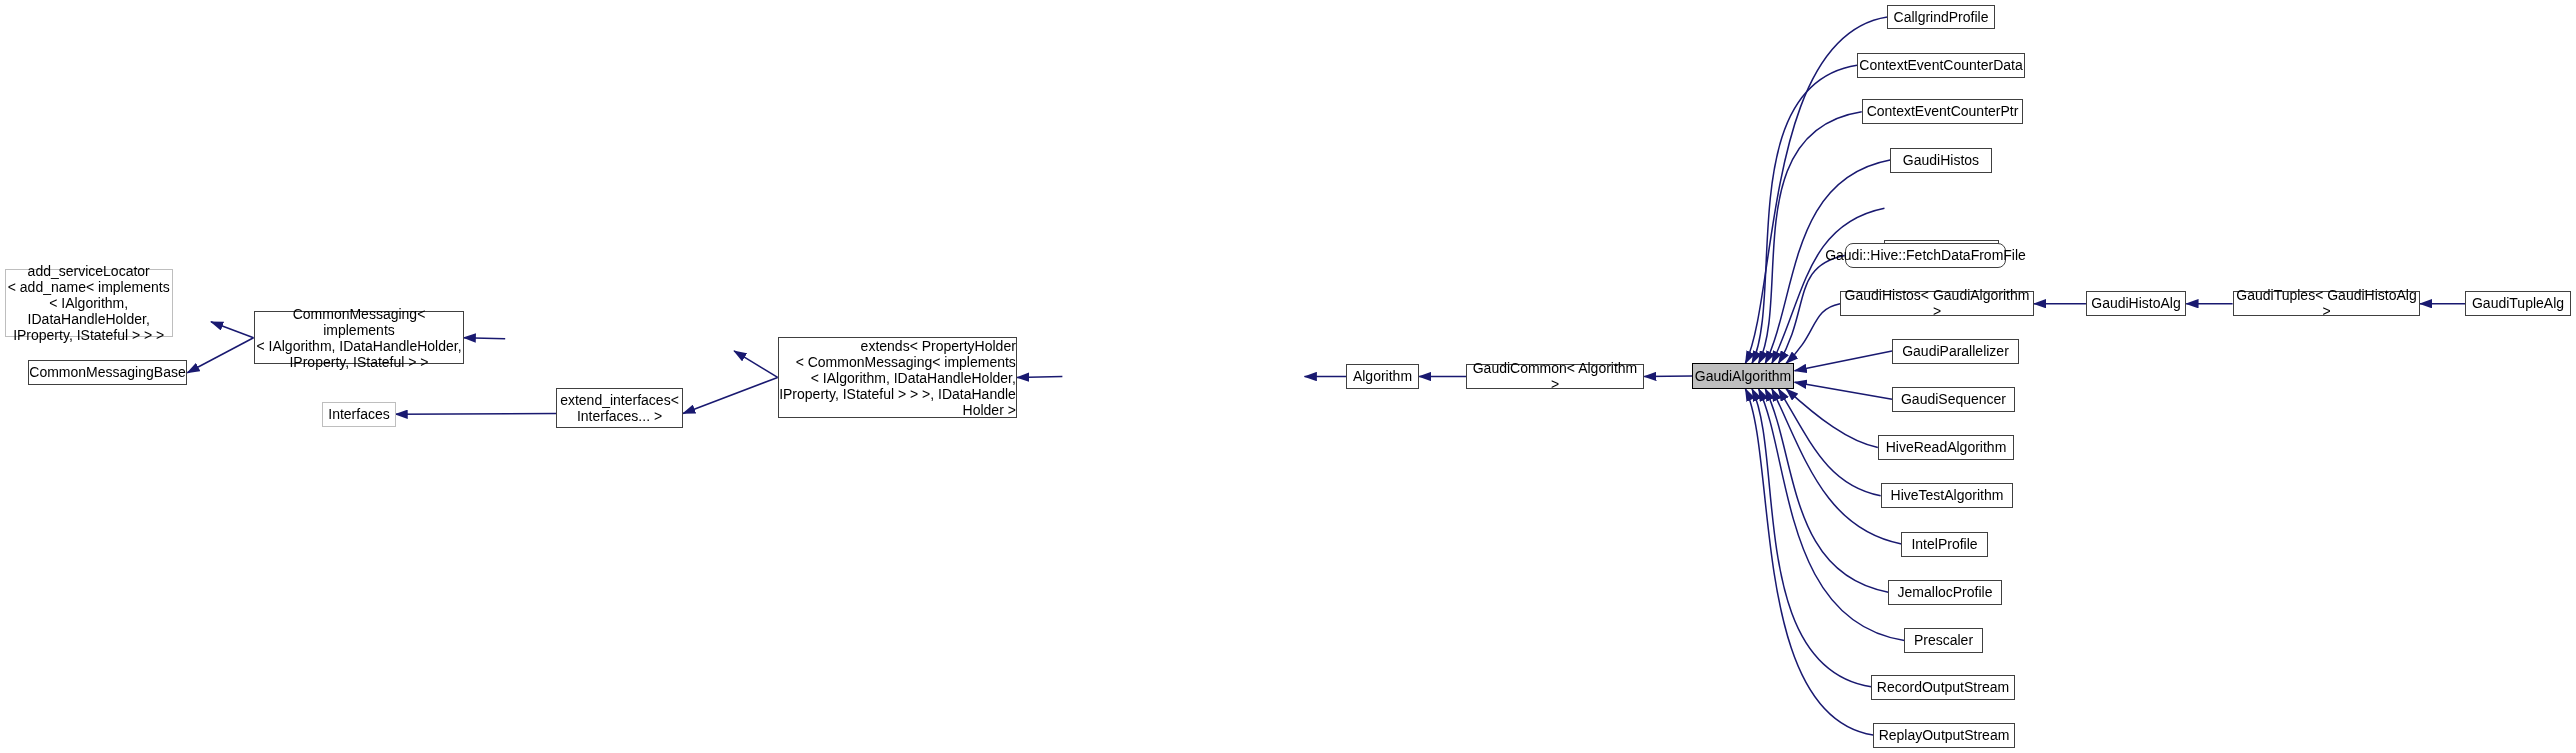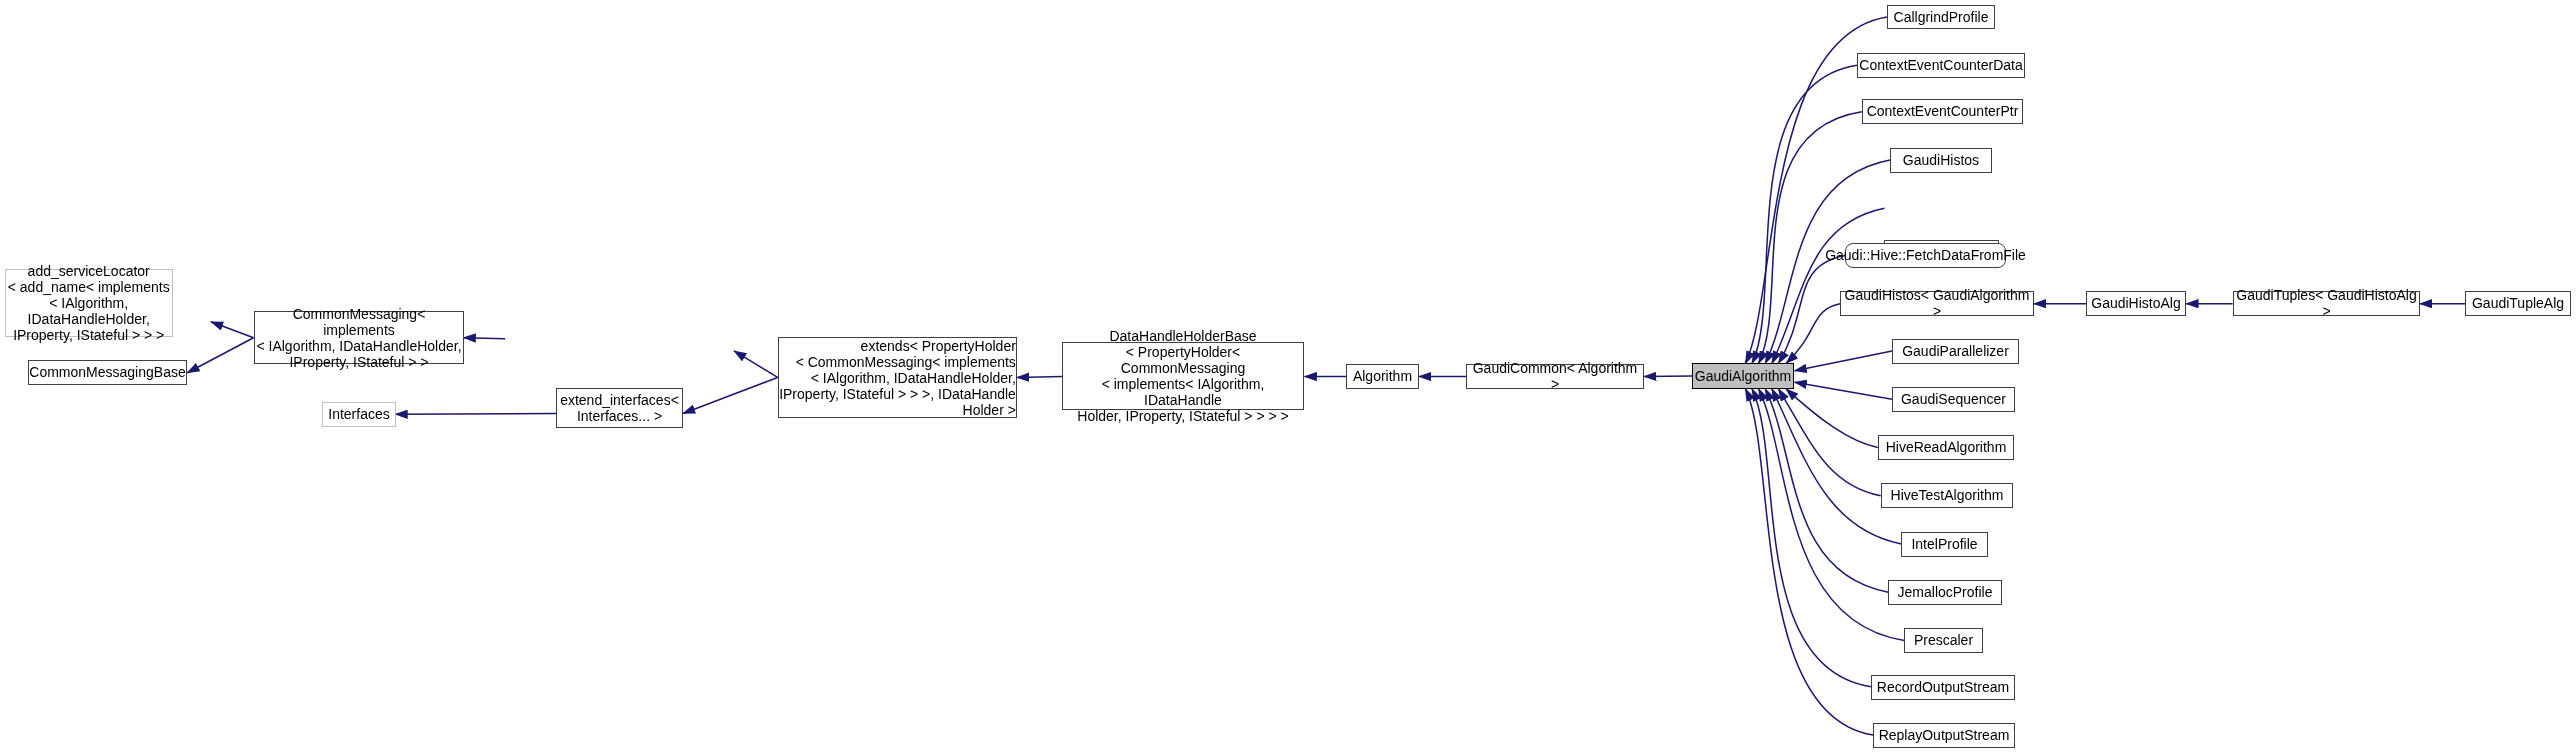--- a/index.html
+++ b/index.html
@@ -97,24 +97,20 @@
 &lt; IAlgorithm, IDataHandleHolder,
 IProperty, IStateful &gt; &gt;</div>
     <div class="node muted" style="left: 322px; top: 402px; width: 74px; height: 24.6px;">Interfaces</div>
     <div class="node normal" style="left: 556px; top: 388px; width: 127px; height: 40px;">extend_interfaces&lt;
 Interfaces... &gt;</div>
     <div class="node normal" style="left: 778px; top: 337px; width: 239px; height: 81px; text-align: right;">extends&lt; PropertyHolder
 &lt; CommonMessaging&lt; implements
 &lt; IAlgorithm, IDataHandleHolder,
 IProperty, IStateful &gt; &gt; &gt;, IDataHandle
 Holder &gt;</div>
-    <div class="node normal" style="left: 1062px; top: 342px; width: 242px; height: 68px;">DataHandleHolderBase
-&lt; PropertyHolder&lt; CommonMessaging
-&lt; implements&lt; IAlgorithm, IDataHandle
-Holder, IProperty, IStateful &gt; &gt; &gt; &gt;</div>
     <div class="node normal" style="left: 1346px; top: 364px; width: 73px; height: 24.6px;">Algorithm</div>
     <div class="node normal" style="left: 1466px; top: 364px; width: 178px; height: 24.6px;">GaudiCommon&lt; Algorithm &gt;</div>
     <div class="node focus" style="left: 1692px; top: 363px; width: 102px; height: 25.5px;">GaudiAlgorithm</div>
     <div class="node normal" style="left: 1887px; top: 4.7px; width: 108px; height: 24.6px;">CallgrindProfile</div>
     <div class="node normal" style="left: 1857px; top: 53px; width: 168px; height: 24.6px;">ContextEventCounterData</div>
     <div class="node normal" style="left: 1862px; top: 99px; width: 161px; height: 24.6px;">ContextEventCounterPtr</div>
     <div class="node normal" style="left: 1890px; top: 148px; width: 102px; height: 24.6px;">GaudiHistos</div>
     <div class="node normal" style="left: 1884px; top: 196px; width: 115px; height: 24.6px; margin-top: 44px;">EventNodeKiller</div>
     <div class="node normal" style="left: 1845px; top: 243px; width: 161px; height: 24.6px; border-radius: 8px;">Gaudi::Hive::FetchDataFromFile</div>
     <div class="node normal" style="left: 1840px; top: 291px; width: 194px; height: 24.6px;">GaudiHistos&lt; GaudiAlgorithm &gt;</div>

